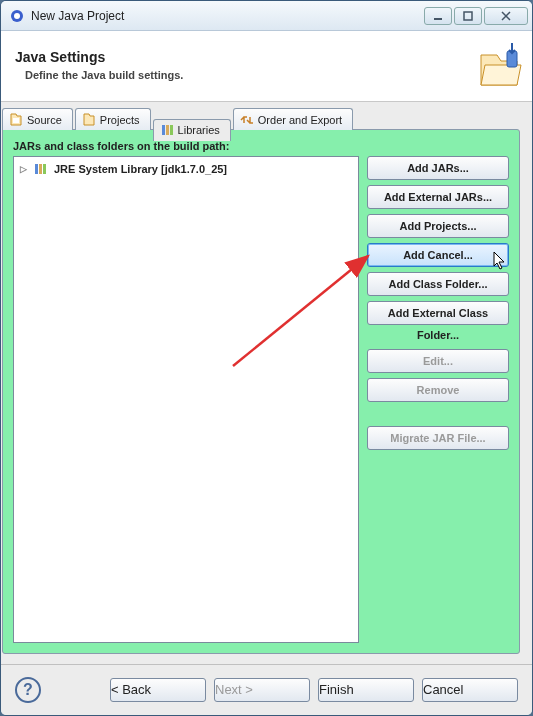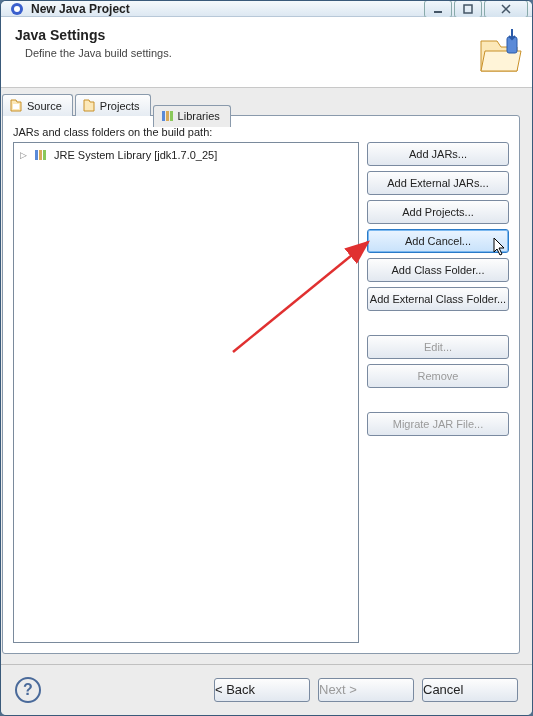--- a/index.html
+++ b/index.html
@@ -7,49 +7,48 @@
   .window {
     width: 533px; height: 716px;
     background: linear-gradient(#e8eef5, #dde6f0);
     border: 1px solid #3a5a7a;
     border-radius: 6px;
     box-shadow: 0 4px 20px rgba(0,0,0,0.3);
     overflow: hidden;
     display: flex; flex-direction: column;
   }
   .titlebar {
-    height: 16px;
+    height: 30px;
     background: linear-gradient(#f5f9fc, #dde8f2);
     border-bottom: 1px solid #b8c8d8;
     display: flex; align-items: center;
     padding: 0 4px 0 8px;
-    font-weight: bold;
   }
   .titlebar-icon {
     width: 16px; height: 16px; margin-right: 6px;
     display: inline-flex; align-items: center; justify-content: center;
   }
   .titlebar-title { font-size: 12px; color: #222; flex: 1; }
   .winbtn {
     width: 28px; height: 18px; margin-left: 2px;
     border: 1px solid #8aa; border-radius: 3px;
     background: linear-gradient(#f0f6fb, #d5e3ef);
     display: inline-flex; align-items: center; justify-content: center;
     font-size: 10px; color: #456; cursor: default;
   }
   .winbtn.close { width: 44px; }
   .header {
     background: #fff;
     border-bottom: 1px solid #c8c8c8;
     padding: 10px 5px 12px 14px;
-    display: flex;  gap: 13px;
+    display: flex; align-items: center; gap: 13px;
   }
   .header-text { flex: 1; }
   .header-title { font-size: 14px; font-weight: bold; color: #222; margin-bottom: 4px; }
-  .header-sub { font-size: 11px; color: #444; padding-left: 10px; }
+  .header-sub { font-size: 11px; color: #444; padding-left: 10px; font-weight: bold; }
   .header-icon { width: 50px; height: 48px; }
   .content {
     flex: 1; padding: 6px 12px 10px 1px;
     display: flex; flex-direction: column;
     background: #ececec;
   }
   .tabs {
     display: flex; align-items: flex-end;
     position: relative; z-index: 2;
   }
@@ -68,24 +67,25 @@
   .tab.active {
     background: #ececec;
     border-color: #8a9aac;
     position: relative; top: 11px;
     padding-bottom: 4px;
   }
   .tab-icon { width: 14px; height: 14px; display: inline-flex; align-items: center; justify-content: center; }
   .tabbody {
     border: 1px solid #8a9aac;
     border-radius: 0 3px 3px 3px;
-    background: #ffffff;
+    background: #86efac;
     flex: 1; padding: 10px;
     display: flex; flex-direction: column;
     margin-top: -1px;
+    font-weight: bold;
   }
   .pathlabel { font-size: 11px; color: #222; margin-bottom: 4px; }
   .pathrow { flex: 1; display: flex; gap: 8px; }
   .tree {
     flex: 1; background: #fff;
     border: 1px solid #7a8a9c;
     font-size: 11px; padding: 4px 2px;
     overflow: auto;
   }
   .tree-item {
@@ -215,20 +215,28 @@
       </div>
       <div class="tab active">
         <span class="tab-icon">
           <svg width="14" height="14">
               <rect x="2" y="2" width="3" height="10" fill="#5a8ad8"></rect>
               <rect x="6" y="2" width="3" height="10" fill="#d8aa5a"></rect>
               <rect x="10" y="2" width="3" height="10" fill="#8ac85a"></rect>
             </svg>
         </span>
         <span>Libraries</span>
+      </div>
+      <div class="tab">
+        <span class="tab-icon">
+          <svg width="14" height="14">
+              <path d="M4 10 L4 4 L7 4 M4 4 L1 7 M10 4 L10 10 L13 10 M10 10 L7 7" stroke="#c88028" stroke-width="1.5" fill="none"></path>
+            </svg>
+        </span>
+        <span>Order and Export</span>
       </div>
     </div>
 
     <div class="tabbody">
       <div class="pathlabel">JARs and class folders on the build path:</div>
       <div class="pathrow" style="position:relative;">
         <div class="tree">
           <div class="tree-item">
             <span class="tree-arrow">▷</span>
             <span class="tree-icon">
@@ -269,17 +277,18 @@
         </svg>
       </div>
     </div>
   </div>
 
   <div class="footer">
     <div class="help-icon">?</div>
     <div class="footer-btns">
       <div class="fbtn">&lt; Back</div>
       <div class="fbtn disabled">Next &gt;</div>
+      <div class="fbtn">Finish</div>
       <div class="fbtn">Cancel</div>
     </div>
   </div>
 
 </div>
 
 </body></html>

